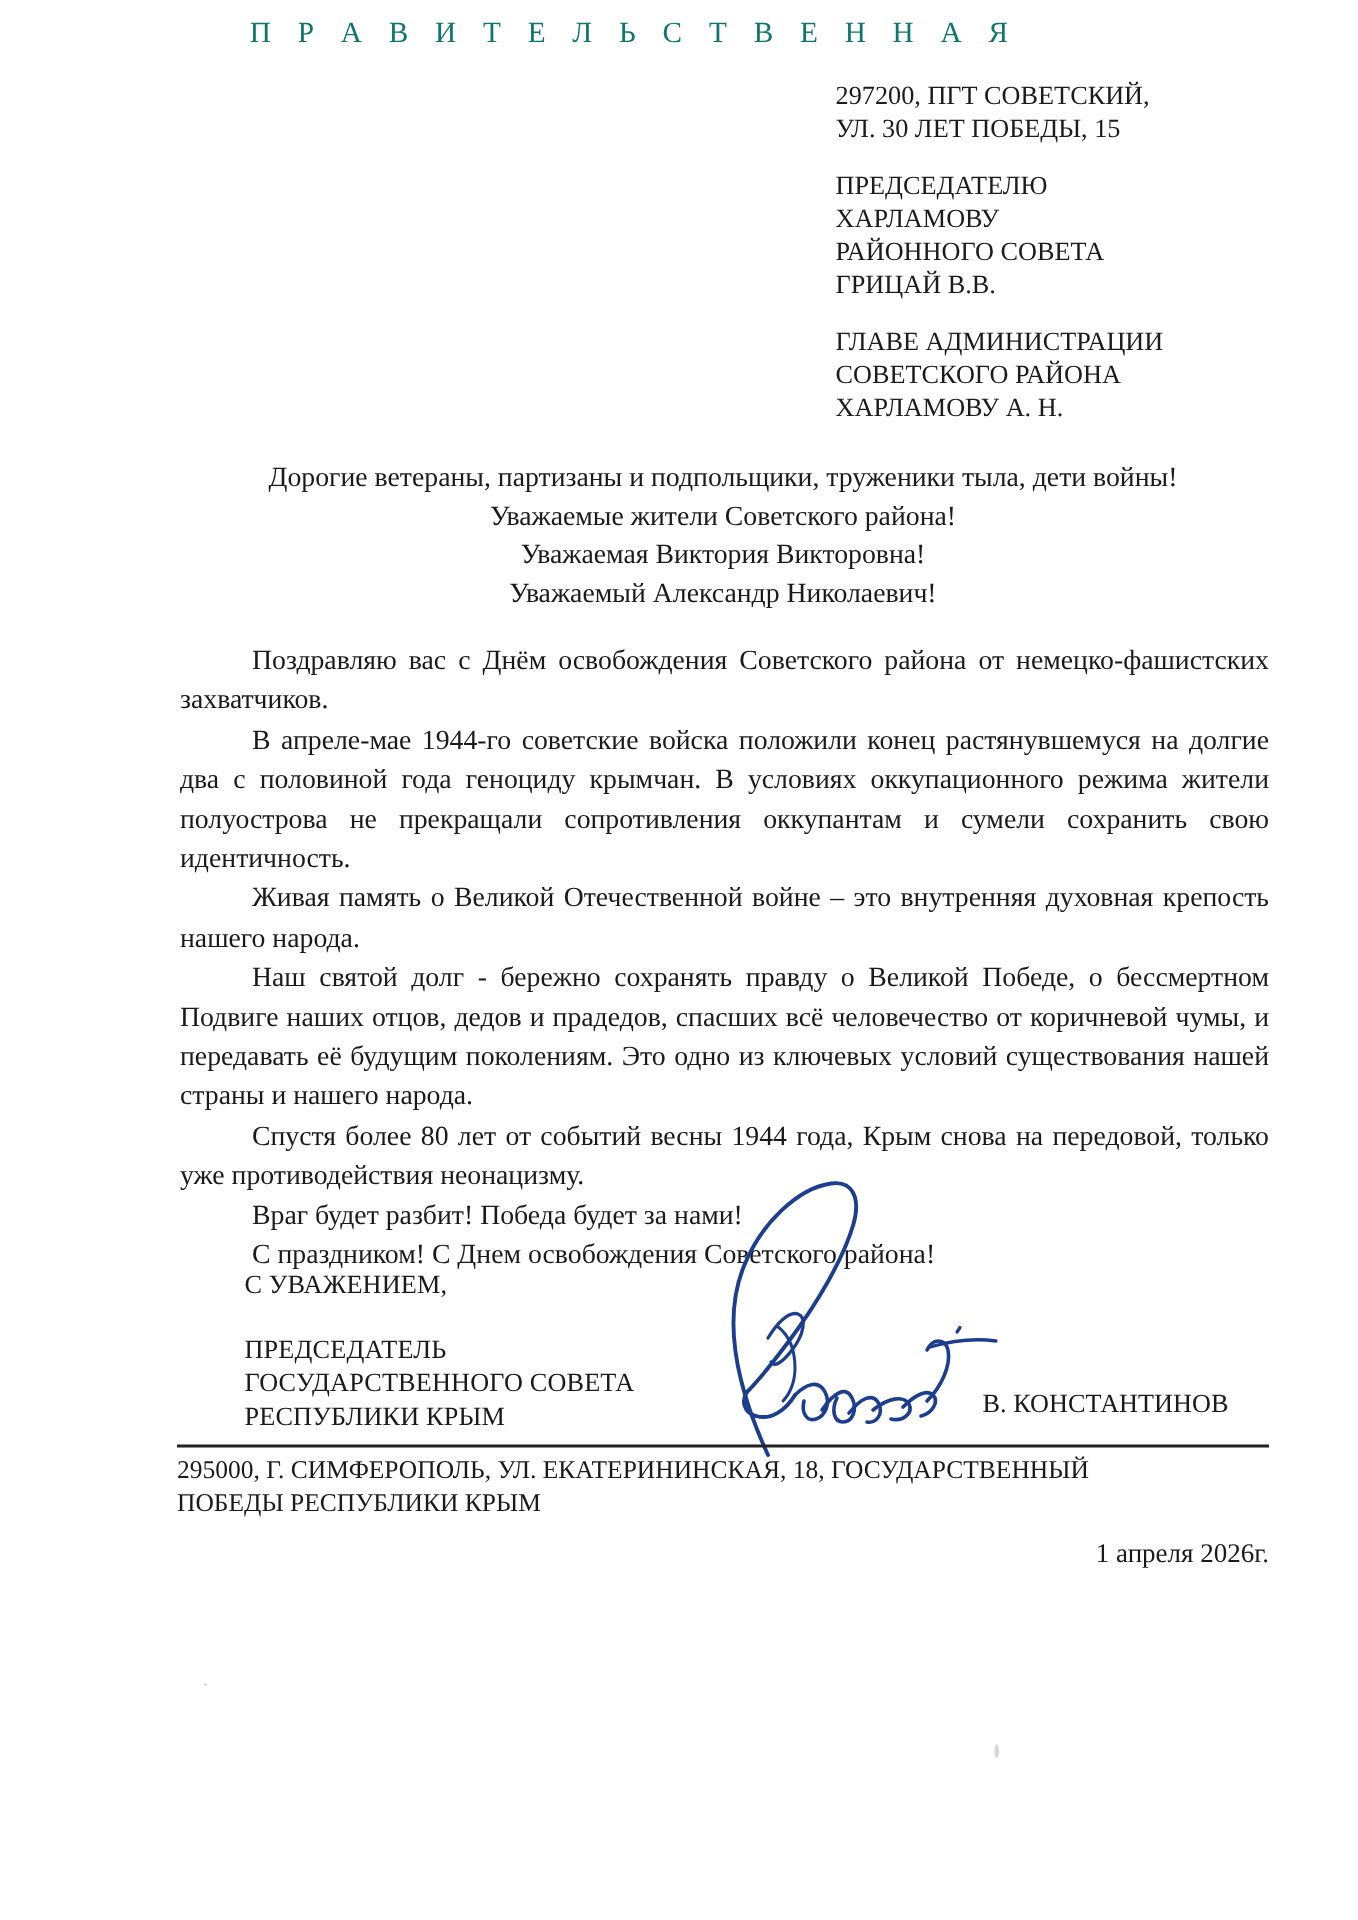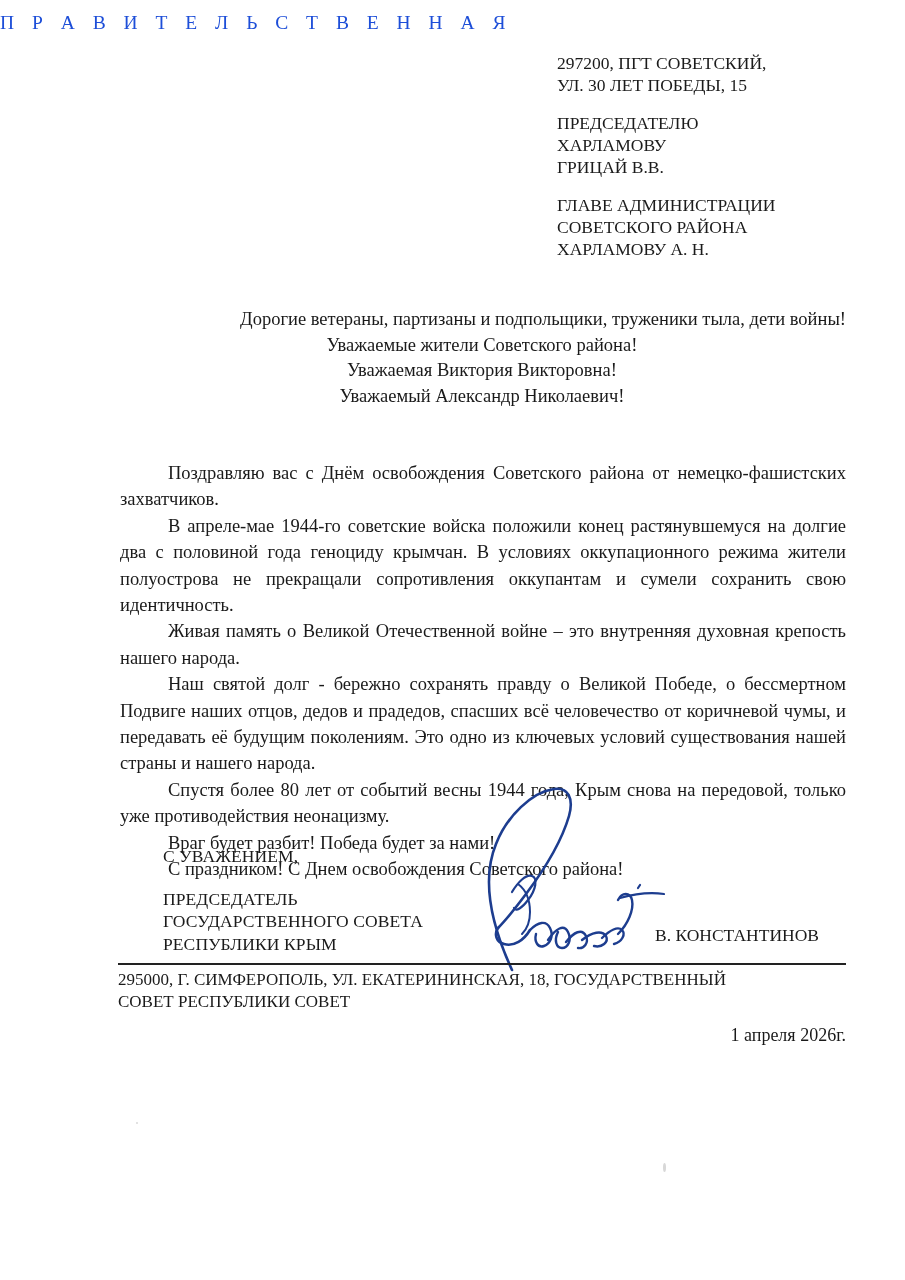--- a/index.html
+++ b/index.html
@@ -18,24 +18,24 @@
     color: #1a1a1a;
     box-sizing: border-box;
   }
 
   
   .doc-title {
     position: absolute;
     top: 12px;
     left: 0;
     width: 845px;
-    text-align: left;
+    text-align: center;
     font-size: 19.5px;
     letter-spacing: 6.5px;
-    color: #1d4ed8;
+    color: #0f766e;
     white-space: nowrap;
   }
 
   
   .addressee-block {
     position: absolute;
     top: 52px;
     left: 537px;
     width: 340px;
     font-size: 17.5px;
@@ -52,33 +52,32 @@
   
   .salutations {
     position: absolute;
     top: 307px;
     left: 118px;
     width: 728px;
     font-size: 18.5px;
     line-height: 25.5px;
   }
   .salutation-line { text-align: center; }
-  .salutation-line.first { text-align: right; }
+  .salutation-line.first { text-align: center; }
 
   
   .body-text {
     position: absolute;
     top: 428px;
     left: 120px;
     width: 726px;
     font-size: 18.5px;
     line-height: 26.4px;
     text-align: justify;
     text-justify: inter-word;
-    margin-top: 32px;
   }
   .body-par {
     margin: 0 0 0 0;
     text-indent: 48px;
   }
   .closing-par {
     margin: 0;
     text-indent: 48px;
     text-align: left;
   }
@@ -155,20 +154,21 @@
   <div class="doc-title">П Р А В И Т Е Л Ь С Т В Е Н Н А Я</div>
 
   <div class="addressee-block">
     <div class="addressee-group">
       <div class="addressee-line">297200, ПГТ СОВЕТСКИЙ,</div>
       <div class="addressee-line">УЛ. 30 ЛЕТ ПОБЕДЫ, 15</div>
     </div>
     <div class="addressee-group">
       <div class="addressee-line">ПРЕДСЕДАТЕЛЮ</div>
       <div class="addressee-line">ХАРЛАМОВУ</div>
+      <div class="addressee-line">РАЙОННОГО СОВЕТА</div>
       <div class="addressee-line">ГРИЦАЙ В.В.</div>
     </div>
     <div class="addressee-group">
       <div class="addressee-line">ГЛАВЕ АДМИНИСТРАЦИИ</div>
       <div class="addressee-line">СОВЕТСКОГО РАЙОНА</div>
       <div class="addressee-line">ХАРЛАМОВУ А. Н.</div>
     </div>
   </div>
 
   <div class="salutations">
@@ -212,21 +212,21 @@
         <path d="M166 162 C 176 152, 182 138, 180 128 C 178 120, 170 120, 166 128" stroke-width="2.4"></path>
         <path d="M168 126 C 182 122, 198 120, 212 122" stroke-width="2.2"></path>
         <path d="M186 116 L 188 113" stroke-width="2.2"></path>
       </g>
     </svg>
   </div>
 
   <div class="footer-rule"></div>
   <div class="footer-text">
     <div class="footer-line">295000, Г. СИМФЕРОПОЛЬ, УЛ. ЕКАТЕРИНИНСКАЯ, 18, ГОСУДАРСТВЕННЫЙ</div>
-    <div class="footer-line">СОВЕТ РЕСПУБЛИКИ СОВЕТ</div>
+    <div class="footer-line">ПОБЕДЫ РЕСПУБЛИКИ КРЫМ</div>
   </div>
 
   <div class="doc-date">1 апреля 2026г.</div>
 
   <div class="speck" style="left:663px; top:1163px; width:3px; height:9px;"></div>
   <div class="speck" style="left:136px; top:1122px; width:2px; height:2px;"></div>
 
 </div>
 
 </body></html>

